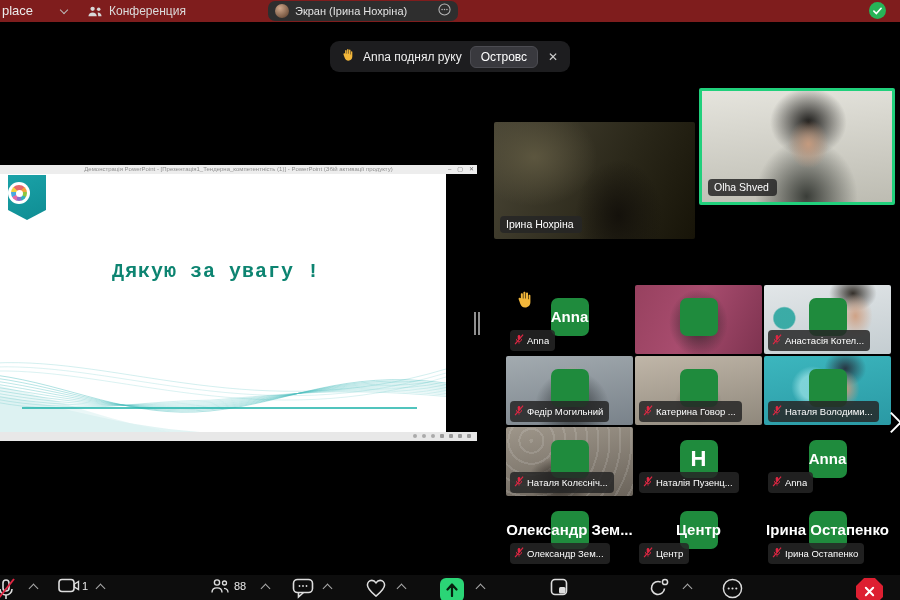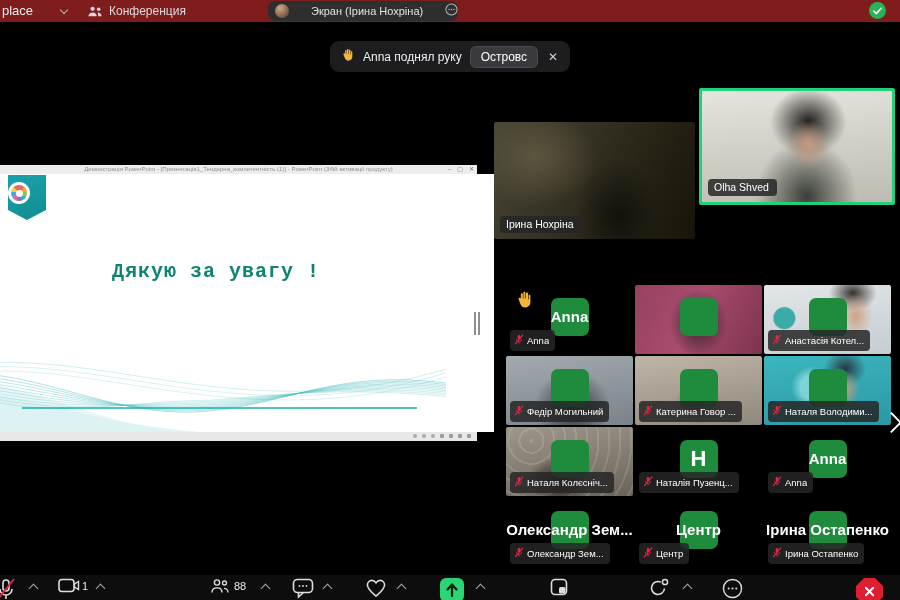--- a/index.html
+++ b/index.html
@@ -8,34 +8,34 @@
     background:#000;font-family:"Liberation Sans",sans-serif;
     -webkit-font-smoothing:antialiased;
   }
   
   .topbar{position:absolute;left:0;top:0;width:900px;height:22px;background:#7f1d1d;}
   .workspace{position:absolute;left:2px;top:0;line-height:22px;font-size:13px;color:#ececec;}
   .caret-down{display:inline-block;width:5px;height:5px;border-right:1.5px solid #bbb;border-bottom:1.5px solid #bbb;transform:rotate(45deg);}
   .topbar-caret{position:absolute;left:61px;top:7px;}
   .conf-icon{position:absolute;left:87px;top:4px;}
   .conf-label{position:absolute;left:109px;top:0;line-height:22px;font-size:12px;color:#dcdcdc;}
-  .screen-tab{position:absolute;left:268px;top:1px;width:190px;height:20px;background:#2e2e2e;border-radius:7px;display:flex;align-items:center;padding:0 7px;box-sizing:border-box;gap:22px;}
+  .screen-tab{position:absolute;left:268px;top:1px;width:190px;height:20px;background:#2e2e2e;border-radius:7px;display:flex;align-items:center;padding:0 7px;box-sizing:border-box;gap:6px;}
   .tab-avatar{width:14px;height:14px;border-radius:50%;background:radial-gradient(circle at 35% 30%,#cfa88b,#7a5a44 70%,#4e3a2c);flex:0 0 auto;}
   .screen-tab-label{font-size:11px;color:#e3e3e3;white-space:nowrap;flex:1;}
   .status-badge{position:absolute;left:869px;top:2px;width:17px;height:17px;border-radius:50%;background:#27b457;display:flex;align-items:center;justify-content:center;}
   
   .toast{position:absolute;left:330px;top:41px;height:31px;background:#1d1d1f;border-radius:9px;display:flex;align-items:center;padding:0 10px;gap:8px;box-shadow:0 2px 8px rgba(0,0,0,.6);}
   .toast-text{font-size:12px;color:#f0f0f0;white-space:nowrap;}
   .toast-btn{font-size:12px;color:#fff;background:#39393e;border:1px solid #4c4c52;border-radius:6px;padding:3px 10px;white-space:nowrap;}
   .toast-close{font-size:12px;color:#cfcfcf;padding:0 2px;}
   
   .ppt-titlebar{position:absolute;left:0;top:165px;width:477px;height:9px;background:#ededed;overflow:hidden;}
   .ppt-title{display:block;text-align:center;font-size:6px;line-height:9px;color:#8f8f8f;white-space:nowrap;}
   .ppt-controls{position:absolute;right:3px;top:0;font-size:6px;line-height:9px;color:#6b6b6b;display:flex;gap:6px;}
-  .ppt-slide{position:absolute;left:0;top:174px;width:446px;height:258px;background:#fff;overflow:hidden;padding-left:48px;}
+  .ppt-slide{position:absolute;left:0;top:174px;width:446px;height:258px;background:#fff;overflow:hidden;}
   .ppt-statusbar{position:absolute;left:0;top:432px;width:477px;height:9px;background:#e8e8e8;}
   .ppt-status-icons{position:absolute;right:6px;top:2px;display:flex;gap:5px;}
   .ppt-status-icons i{display:block;width:4px;height:4px;background:#9c9c9c;border-radius:1px;}
   .ppt-status-icons i.rnd{border-radius:50%;background:#aaa;}
   .banner{position:absolute;left:8px;top:1px;width:38px;height:45px;background:linear-gradient(160deg,#1aa2a8,#0f8d93);-webkit-clip-path:polygon(0 0,100% 0,100% 78%,50% 100%,0 78%);clip-path:polygon(0 0,100% 0,100% 78%,50% 100%,0 78%);}
   .banner-emblem{position:absolute;left:8px;top:8px;width:22px;height:22px;border-radius:50%;background:#fff;display:flex;align-items:center;justify-content:center;}
   .banner-emblem b{display:block;width:16px;height:16px;border-radius:50%;background:conic-gradient(#e66a6a 0 40deg,#f2a23c 40deg 80deg,#8cc63f 80deg 120deg,#35aebc 120deg 160deg,#8f6cc9 160deg 200deg,#e06aa8 200deg 240deg,#4aa8e0 240deg 280deg,#f2d03c 280deg 320deg,#e66a6a 320deg);position:relative;}
   .banner-emblem b::after{content:"";position:absolute;left:4.5px;top:4.5px;width:7px;height:7px;border-radius:50%;background:#fff;}
   .slide-text{position:absolute;left:112px;top:86px;font-family:"Liberation Mono","DejaVu Sans Mono",monospace;font-weight:bold;font-size:20px;letter-spacing:1px;color:#0d8471;white-space:nowrap;}
   .waves{position:absolute;left:0;top:181px;}

